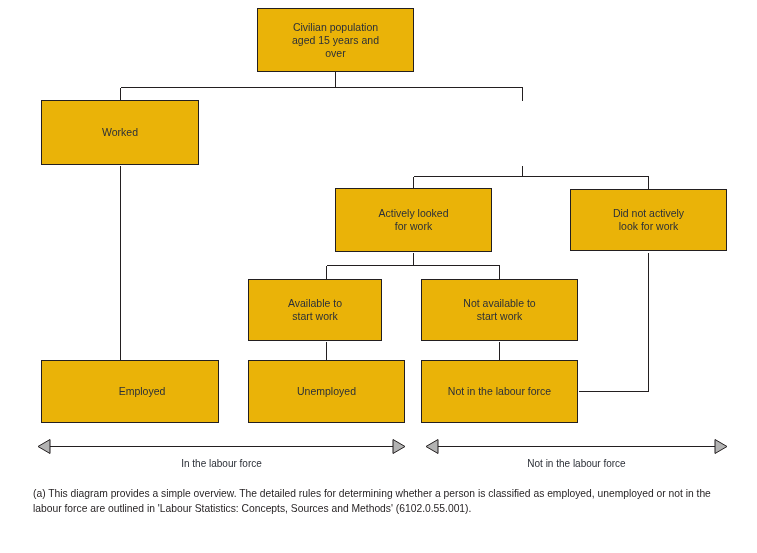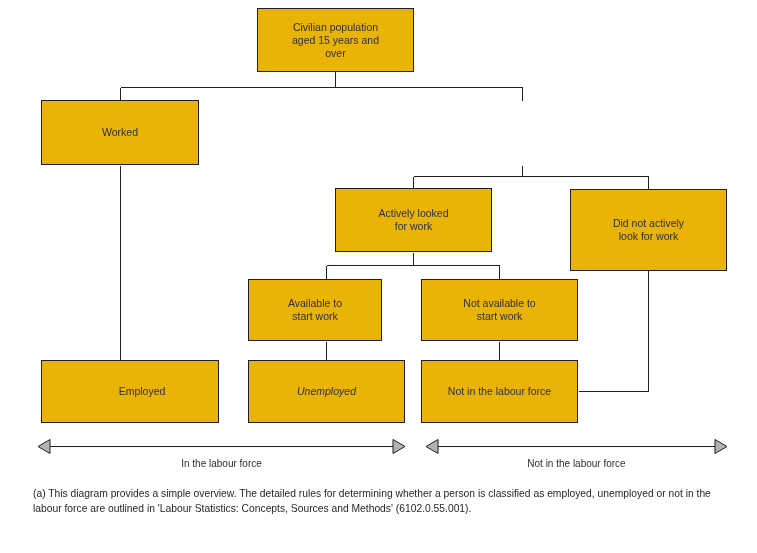--- a/index.html
+++ b/index.html
@@ -91,32 +91,32 @@
   <div class="node" style="left:257px;top:8px;width:157px;height:64px;">Civilian population
 aged 15 years and
 over</div>
 
   <div class="node" style="left:41px;top:100px;width:158px;height:65px;">Worked</div>
 
 
   <div class="node" style="left:335px;top:188px;width:157px;height:64px;">Actively looked
 for work</div>
 
-  <div class="node" style="left:570px;top:189px;width:157px;height:82px;">Did not actively
+  <div class="node" style="left:570px;top:189px;width:157px;height:62px;">Did not actively
 look for work</div>
 
   <div class="node" style="left:248px;top:279px;width:134px;height:62px;">Available to
 start work</div>
 
   <div class="node" style="left:421px;top:279px;width:157px;height:62px;">Not available to
 start work</div>
 
   <div class="node" style="left:41px;top:360px;width:178px;height:63px;padding-left:24px;">Employed</div>
 
-  <div class="node" style="left:248px;top:360px;width:157px;height:63px;font-style:italic;">Unemployed</div>
+  <div class="node" style="left:248px;top:360px;width:157px;height:63px;">Unemployed</div>
 
   <div class="node" style="left:421px;top:360px;width:157px;height:63px;">Not in the labour force</div>
 
   <div class="axis-label" style="left:38px;top:458px;width:367px;">In the labour force</div>
 
   <div class="axis-label" style="left:426px;top:458px;width:301px;">Not in the labour force</div>
 
   <div class="note" style="left:33px;top:487px;width:700px;">(a) This diagram provides a simple overview. The detailed rules for determining whether a person is classified as employed, unemployed or not in the labour force are outlined in 'Labour Statistics: Concepts, Sources and Methods' (6102.0.55.001).</div>
 
 

